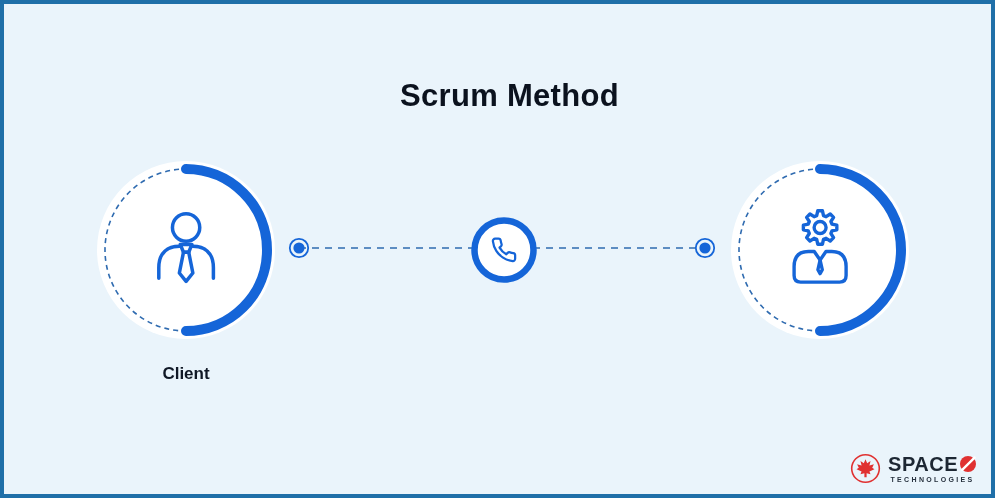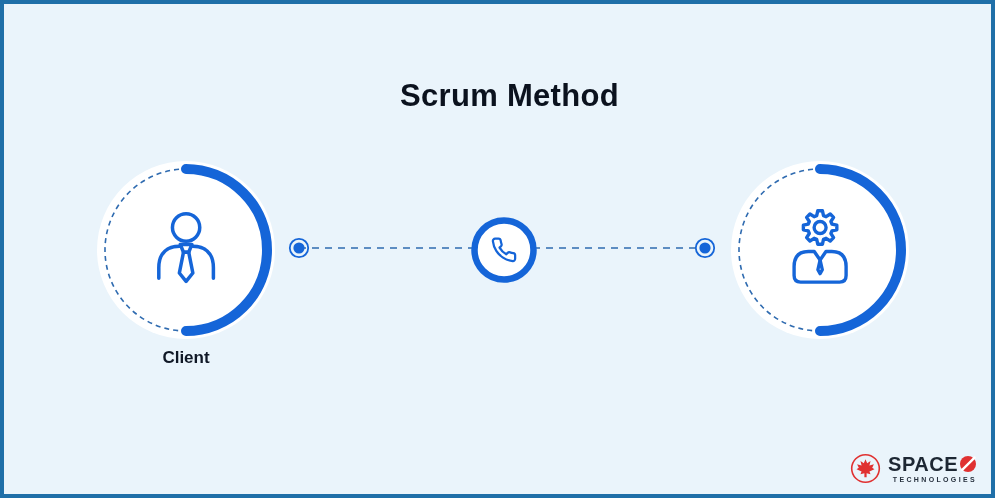--- a/index.html
+++ b/index.html
@@ -18,29 +18,29 @@
     font-size:31px;font-weight:800;letter-spacing:.3px;
     color:#0b121e;margin:0;
   }
   .node{position:absolute;width:200px;height:200px;top:146px;}
   .node.left{left:82px;}
   .node.right{left:716px;}
   .node-label{
     position:absolute;width:200px;text-align:center;
     font-size:17px;font-weight:700;color:#101826;
   }
-  .node-label.left{left:82px;top:344px;}
+  .node-label.left{left:82px;top:360px;}
   .node-label.right{left:716px;top:358px;}
   .connector{position:absolute;left:283px;top:224px;}
   .phone-badge{position:absolute;left:465px;top:211px;}
   .logo{
     position:absolute;right:14px;bottom:10px;
     display:flex;align-items:center;gap:7px;
   }
-  .logo-text{display:flex;flex-direction:column;align-items:flex-end;}
+  .logo-text{display:flex;flex-direction:column;align-items:center;}
   .logo-name-row{display:flex;align-items:center;gap:1px;line-height:1;}
   .logo-name{
     font-size:20px;font-weight:900;letter-spacing:.5px;
     color:#1d2733;line-height:1;
   }
   .logo-sub{
     font-size:7px;font-weight:700;letter-spacing:2.35px;
     color:#26303d;margin-top:2px;
   }
 </style>

